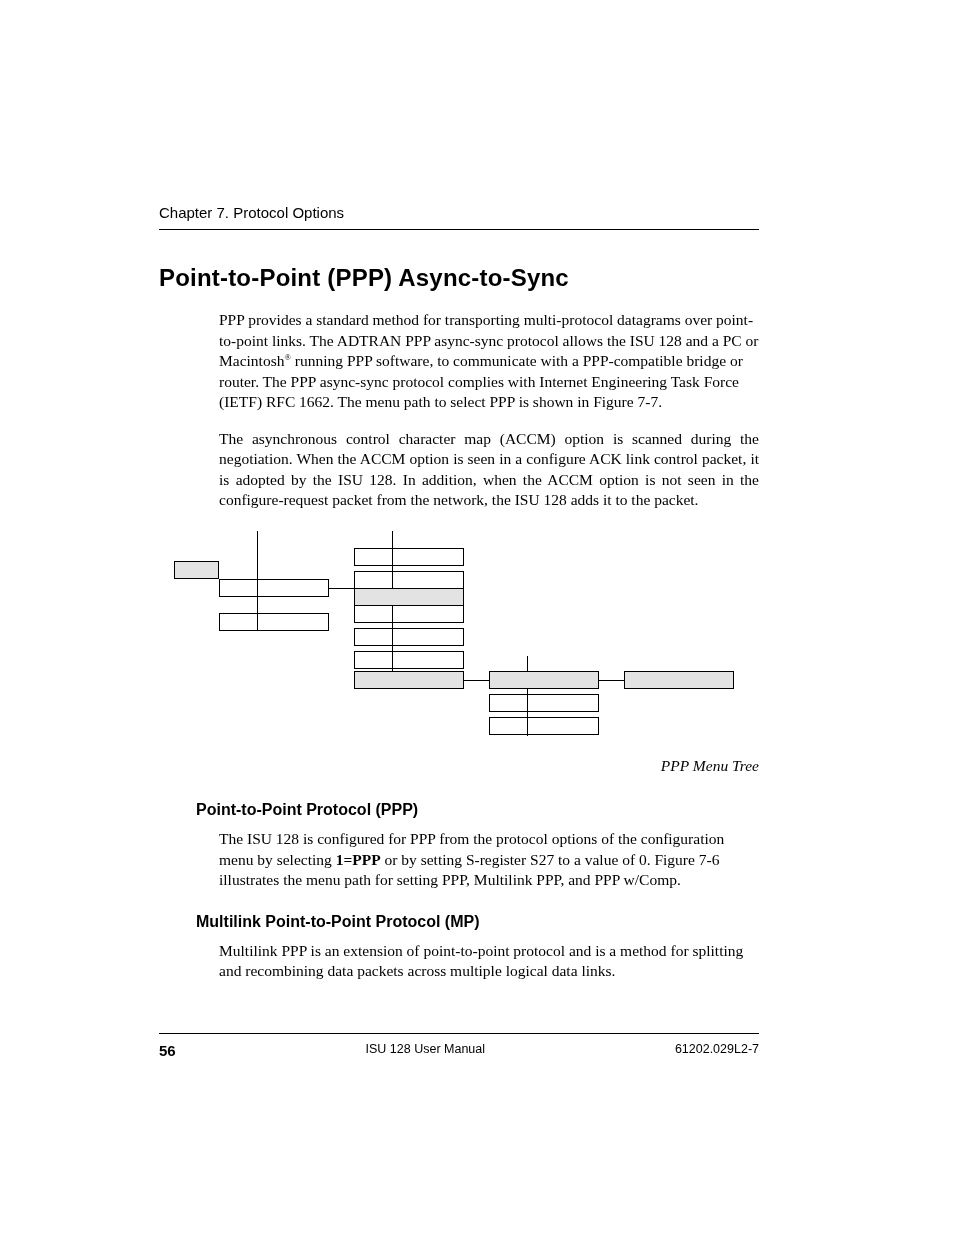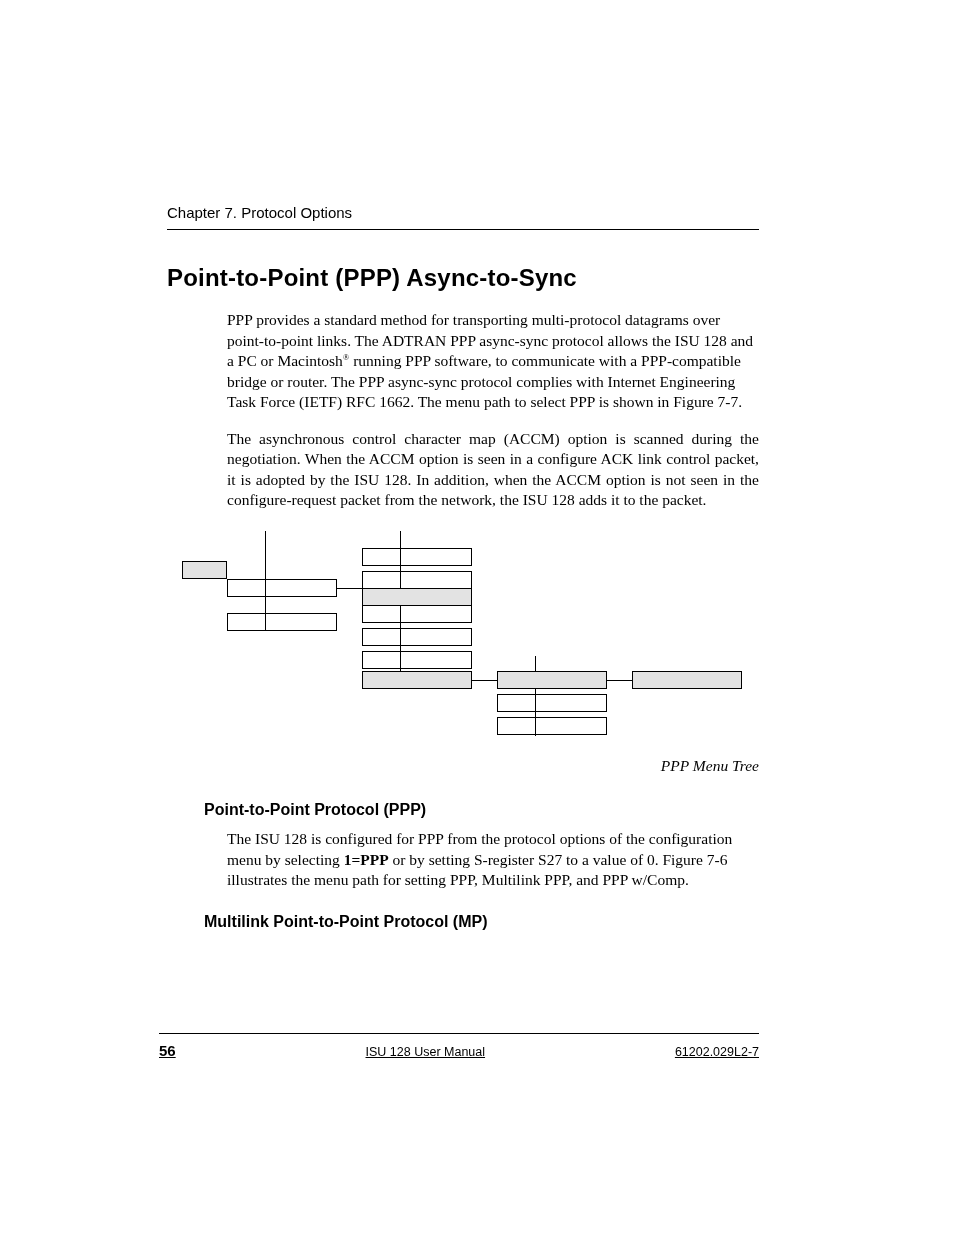--- a/index.html
+++ b/index.html
@@ -1,21 +1,21 @@
 <!DOCTYPE html>
 <html><head>
 <meta charset="utf-8">
 <style>
   :root { --page-w: 954px; --page-h: 1235px; }
   html, body { margin:0; padding:0; background:#fff; }
   body { width:var(--page-w); height:var(--page-h); position:relative;
          font-family:"Palatino Linotype","Book Antiqua",Palatino,serif;
          color:#000; }
   .sans { font-family:"Futura","Century Gothic","Avant Garde",Arial,sans-serif; }
-  .page { position:absolute; left:159px; right:195px; top:204px; bottom:176px;margin-left:8px; }
+  .page { position:absolute; left:159px; right:195px; top:204px; bottom:176px; }
   .running-head { font-size:15px; }
   .running-head-rule { border:0; border-top:1.2px solid #000; margin-top:8px; }
   .h1 { font-weight:900; font-size:24px; margin-top:34px; letter-spacing:0.2px; }
   .body-col { margin-left:60px; }
   .para { font-size:15.5px; line-height:1.33; margin-top:14px; }
   .para.first { margin-top:18px; }
   sup.reg { font-size:0.55em; vertical-align:super; line-height:0; }
   
   .diagram { position:relative; height:220px; margin-top:20px; }
   .stub { position:absolute; border:1px solid #000; box-sizing:border-box; }
@@ -27,22 +27,22 @@
   .hline { position:absolute; height:0; border-top:1px solid #000; }
   .fig-caption { text-align:right; margin-top:6px; }
   .fig-num { font-weight:900; font-size:17px; }
   .fig-title { font-style:italic; font-size:15.5px; }
   .h3 { font-weight:900; font-size:16px; margin-top:26px; }
   .h3.tight { margin-top:22px; }
   .inline-bold { font-weight:700; }
   
   .footer { position:absolute; left:159px; right:195px; bottom:176px; }
   .footer-rule { border:0; border-top:1.2px solid #000; margin:0 0 8px 0; }
-  .footline { display:flex; justify-content:space-between; align-items:flex-end;
-              font-size:13px;text-decoration:underline; }
+  .footline { display:flex; justify-content:space-between; align-items:flex-start;
+              font-size:13px; }
   .page-num { font-weight:700; font-size:15px; }
   .center-small { font-size:12.5px;margin-left:36px; }
 </style>
 </head>
 <body>
 
 <div class="page">
 
   <div class="sans running-head">Chapter 7. Protocol Options</div>
   <hr class="running-head-rule">
@@ -91,20 +91,23 @@
   </div>
 
   <div class="sans h3" style="margin-left:37px;">Point-to-Point Protocol (PPP)</div>
   <div class="body-col">
     <p class="para" style="margin-top:10px;">
       <span>The ISU 128 is configured for PPP from the protocol options of the configuration menu by selecting </span><span class="inline-bold">1=PPP</span><span> or by setting S-register S27 to a value of 0.  Figure 7-6 illustrates the menu path for setting PPP, Multilink PPP, and PPP w/Comp.</span>
     </p>
   </div>
 
   <div class="sans h3 tight" style="margin-left:37px;">Multilink Point-to-Point Protocol (MP)</div>
+  <div class="body-col">
+    <p class="para" style="margin-top:10px;">Multilink PPP is an extension of point-to-point protocol and is a method for splitting and recombining data packets across multiple logical data links.</p>
+  </div>
 
 </div>
 
 <div class="footer">
   <hr class="footer-rule">
   <div class="footline sans">
     <span class="page-num">56</span>
     <span class="center-small">ISU 128 User Manual</span>
     <span class="center-small">61202.029L2-7</span>
   </div>

